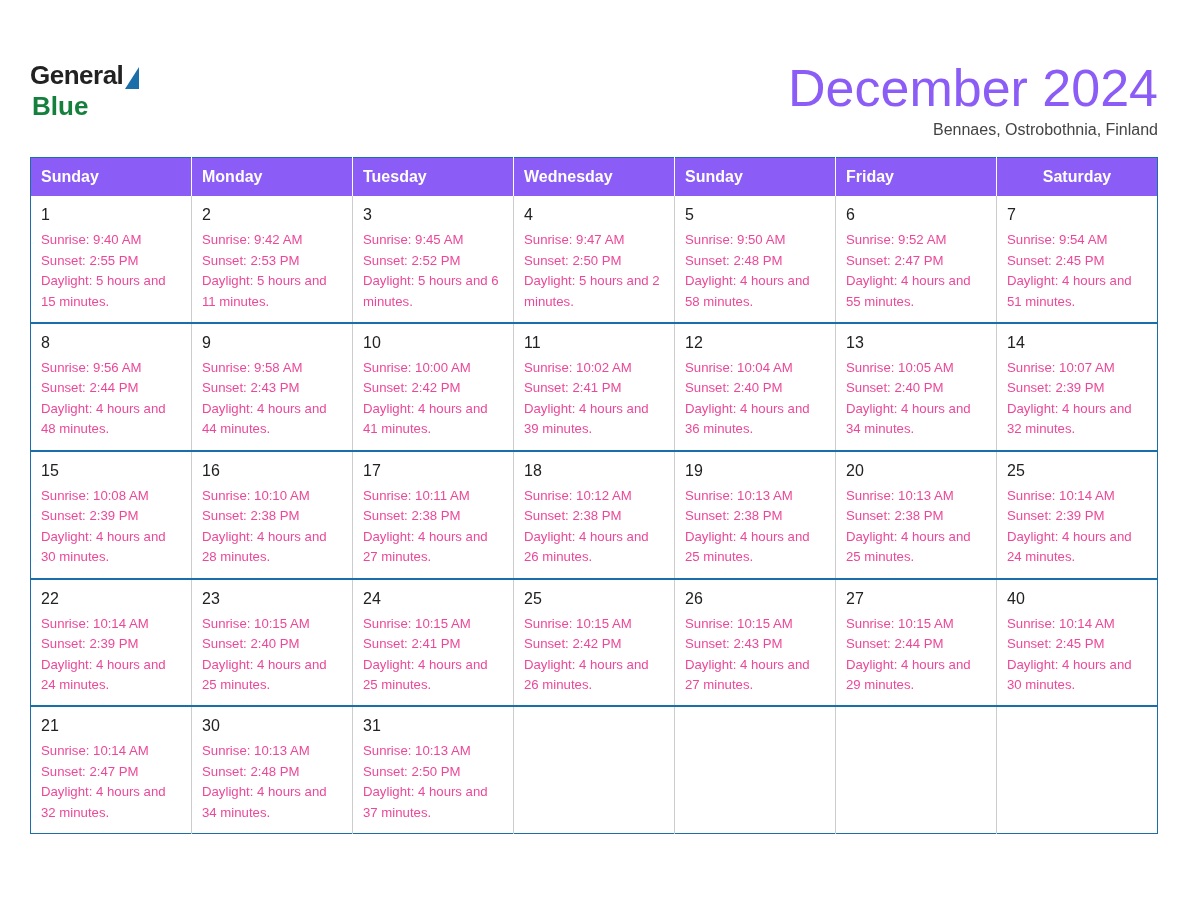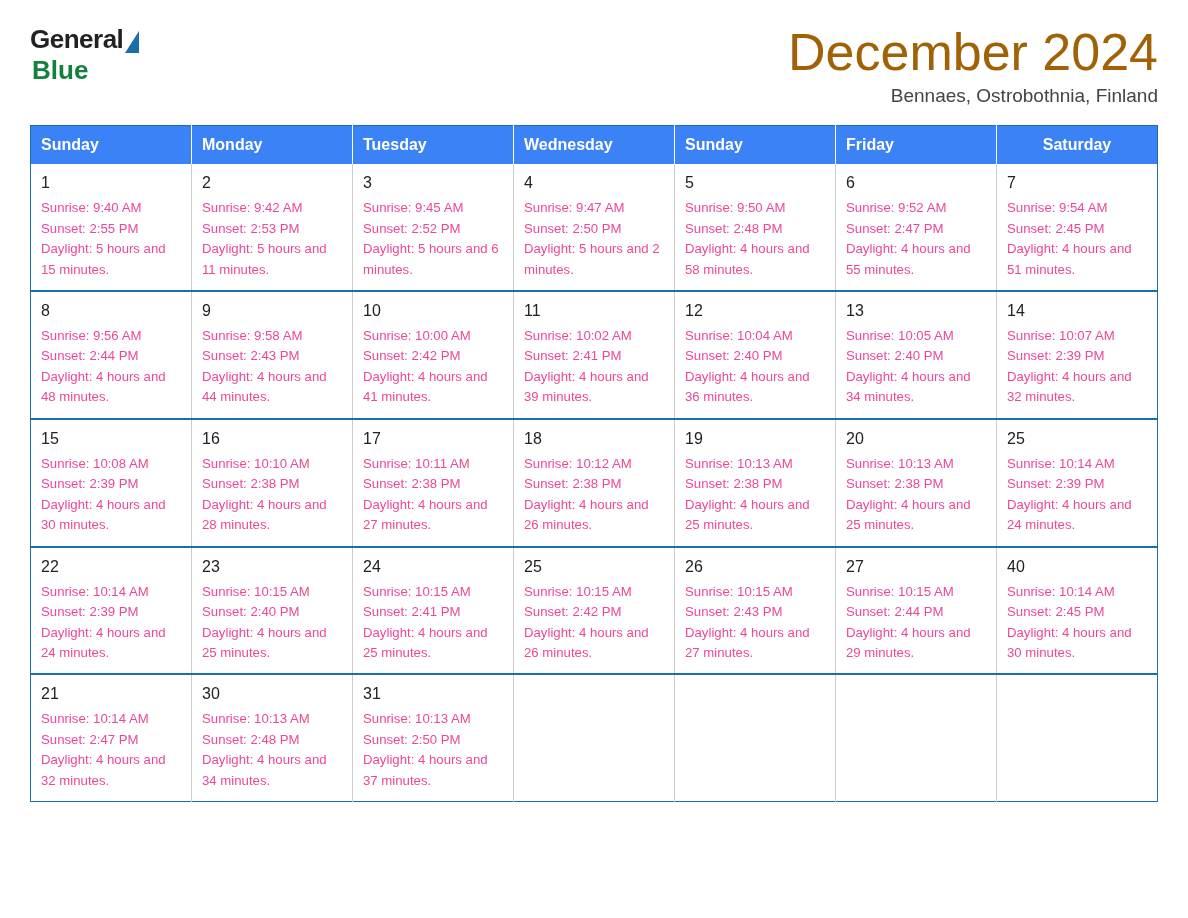--- a/index.html
+++ b/index.html
@@ -9,20 +9,21 @@
       color: #222;
       padding: 24px 30px 30px 30px;
       width: 1188px;
       min-height: 918px;
     }
     .header-area {
       display: flex;
       justify-content: space-between;
       align-items: flex-start;
       margin-bottom: 18px;
+      margin-top: 36px;
     }
     .logo {
       display: flex;
       flex-direction: column;
       align-items: flex-start;
     }
     .logo-top {
       display: flex;
       align-items: center;
     }
@@ -46,35 +47,35 @@
       font-weight: bold;
       color: #15803d;
       margin-left: 2px;
     }
     .title-area {
       text-align: right;
     }
     .month-title {
       font-size: 52px;
       font-weight: normal;
-      color: #a16207;
+      color: #8b5cf6;
       line-height: 1.1;
     }
     .subtitle {
-      font-size: 19px;
+      font-size: 16px;
       color: #444;
       margin-top: 4px;
     }
     .calendar-table {
       width: 100%;
       border-collapse: collapse;
       border: 1.5px solid #1a6fa8;
     }
     .calendar-table th {
-      background: #3b82f6;
+      background: #8b5cf6;
       color: #fff;
       font-size: 16px;
       font-weight: bold;
       padding: 10px 10px;
       text-align: left;
       border-right: 1.5px solid #fff;
     }
     .calendar-table th:last-child {
       border-right: none;
       text-align: center;

